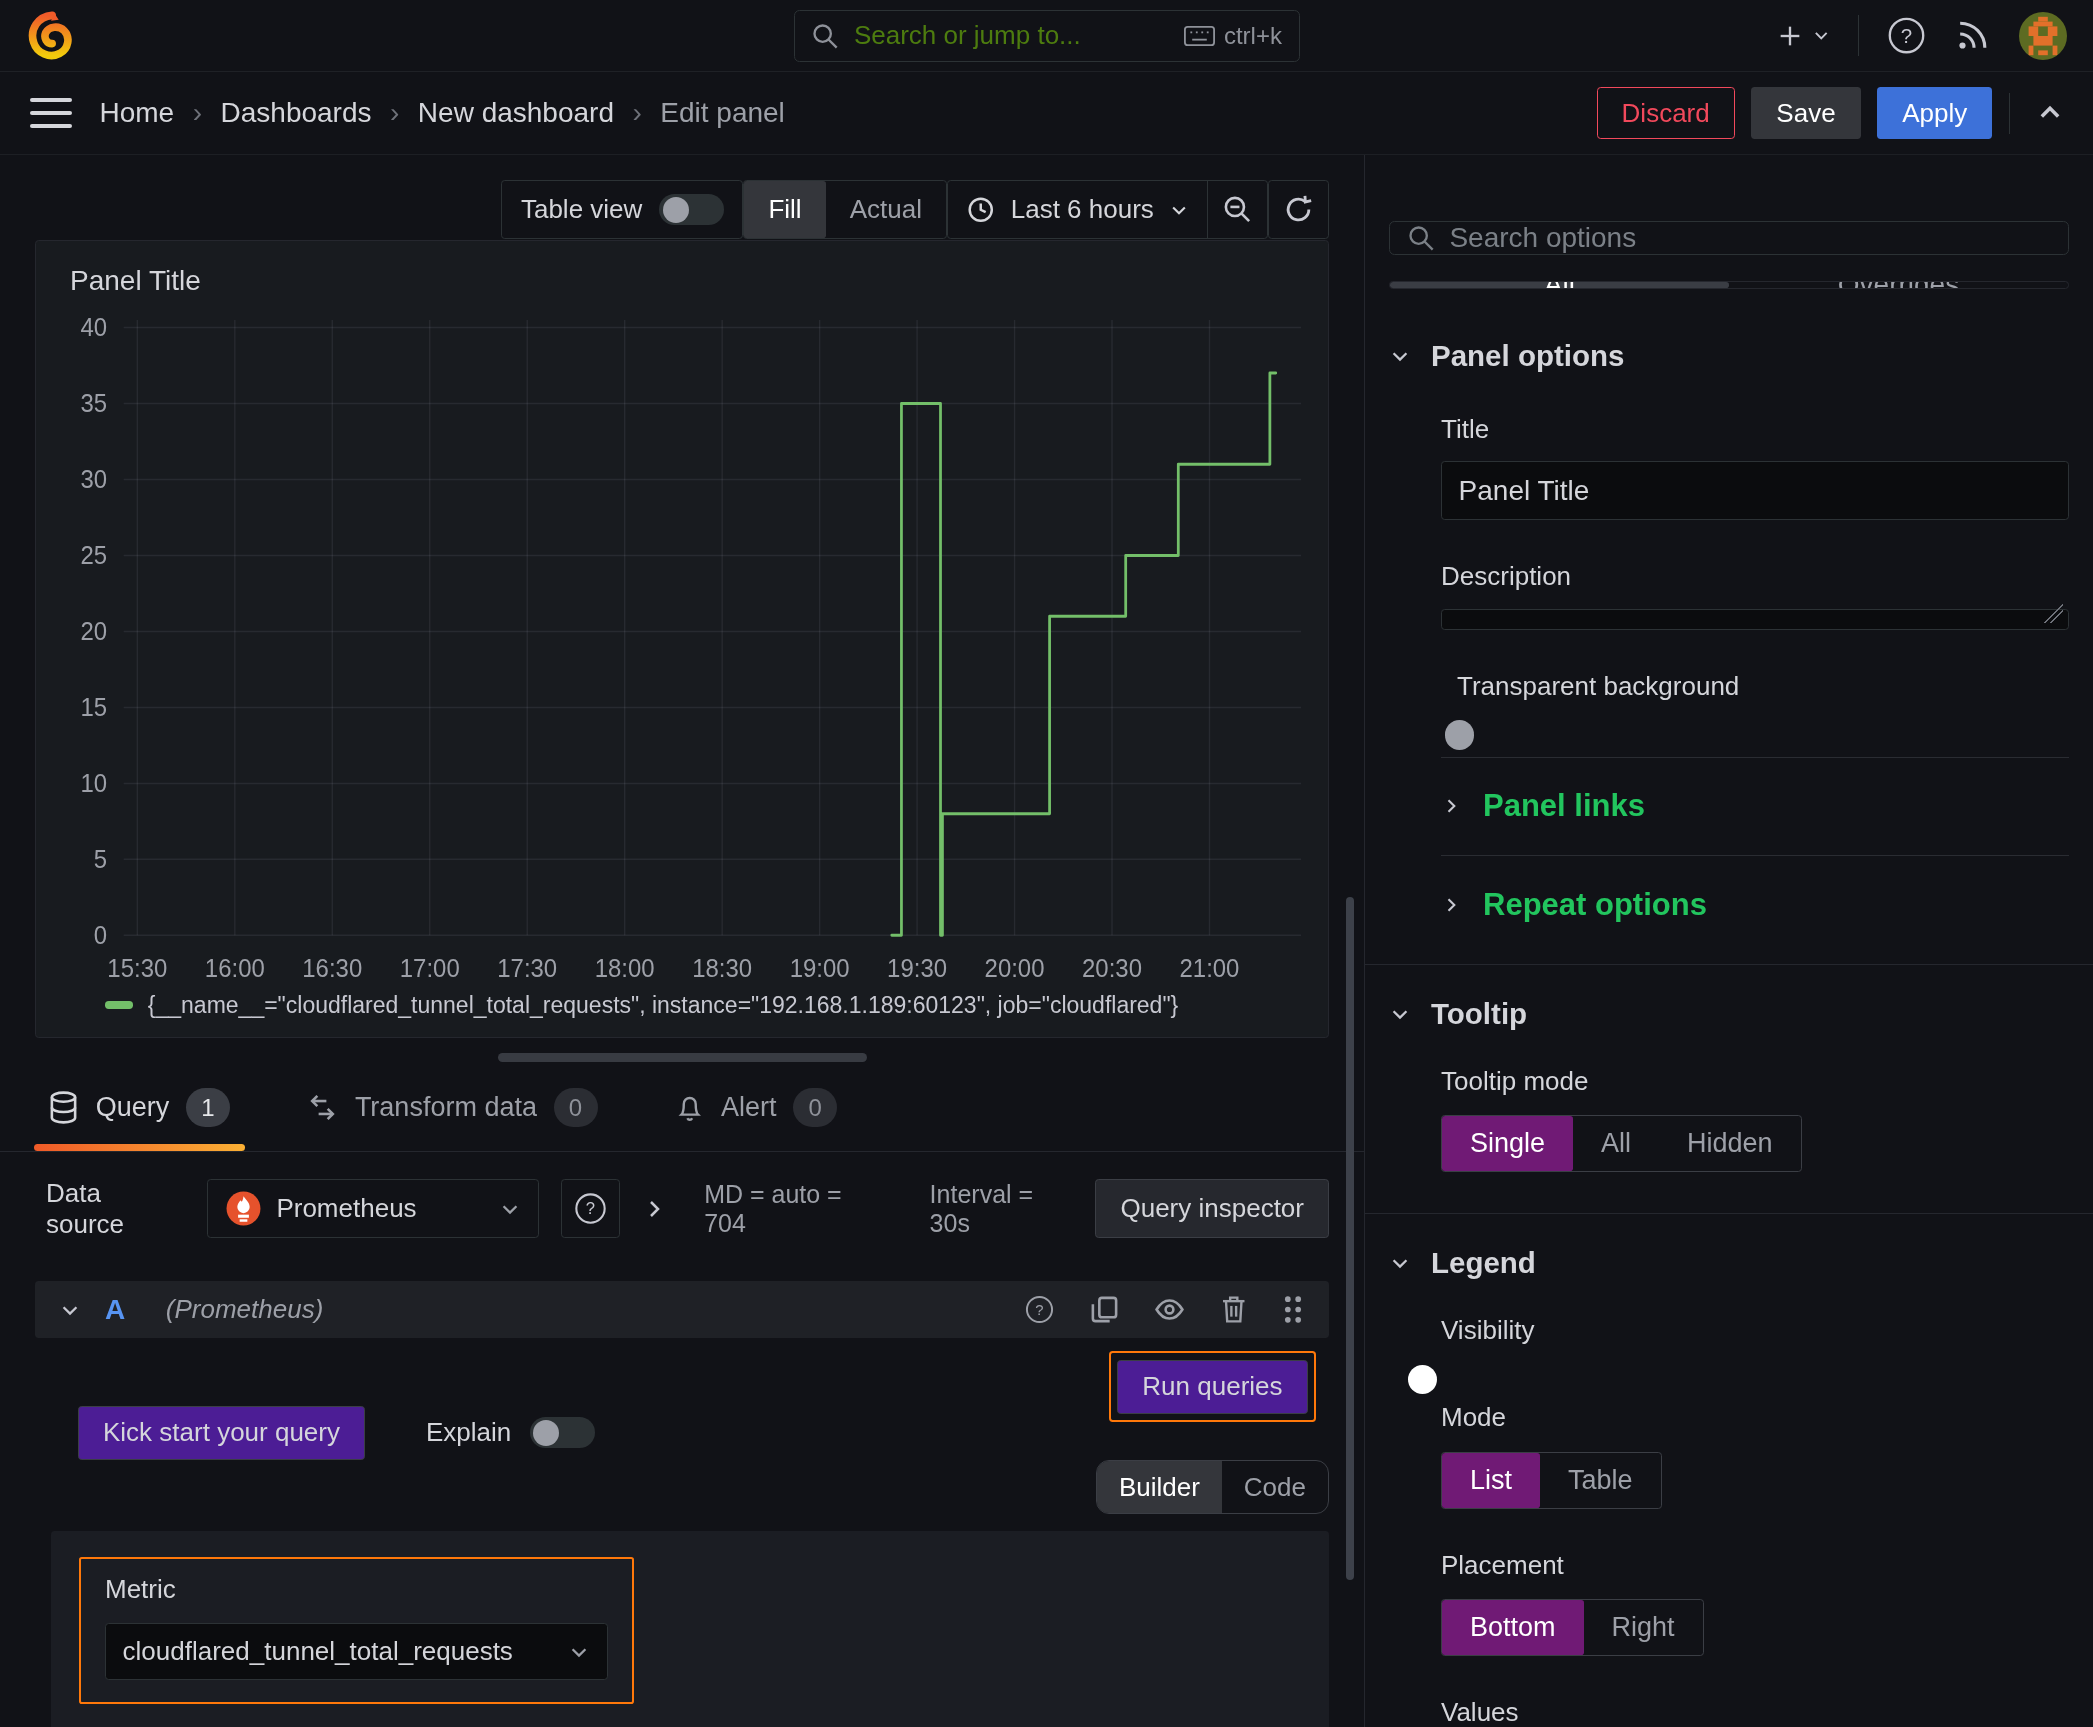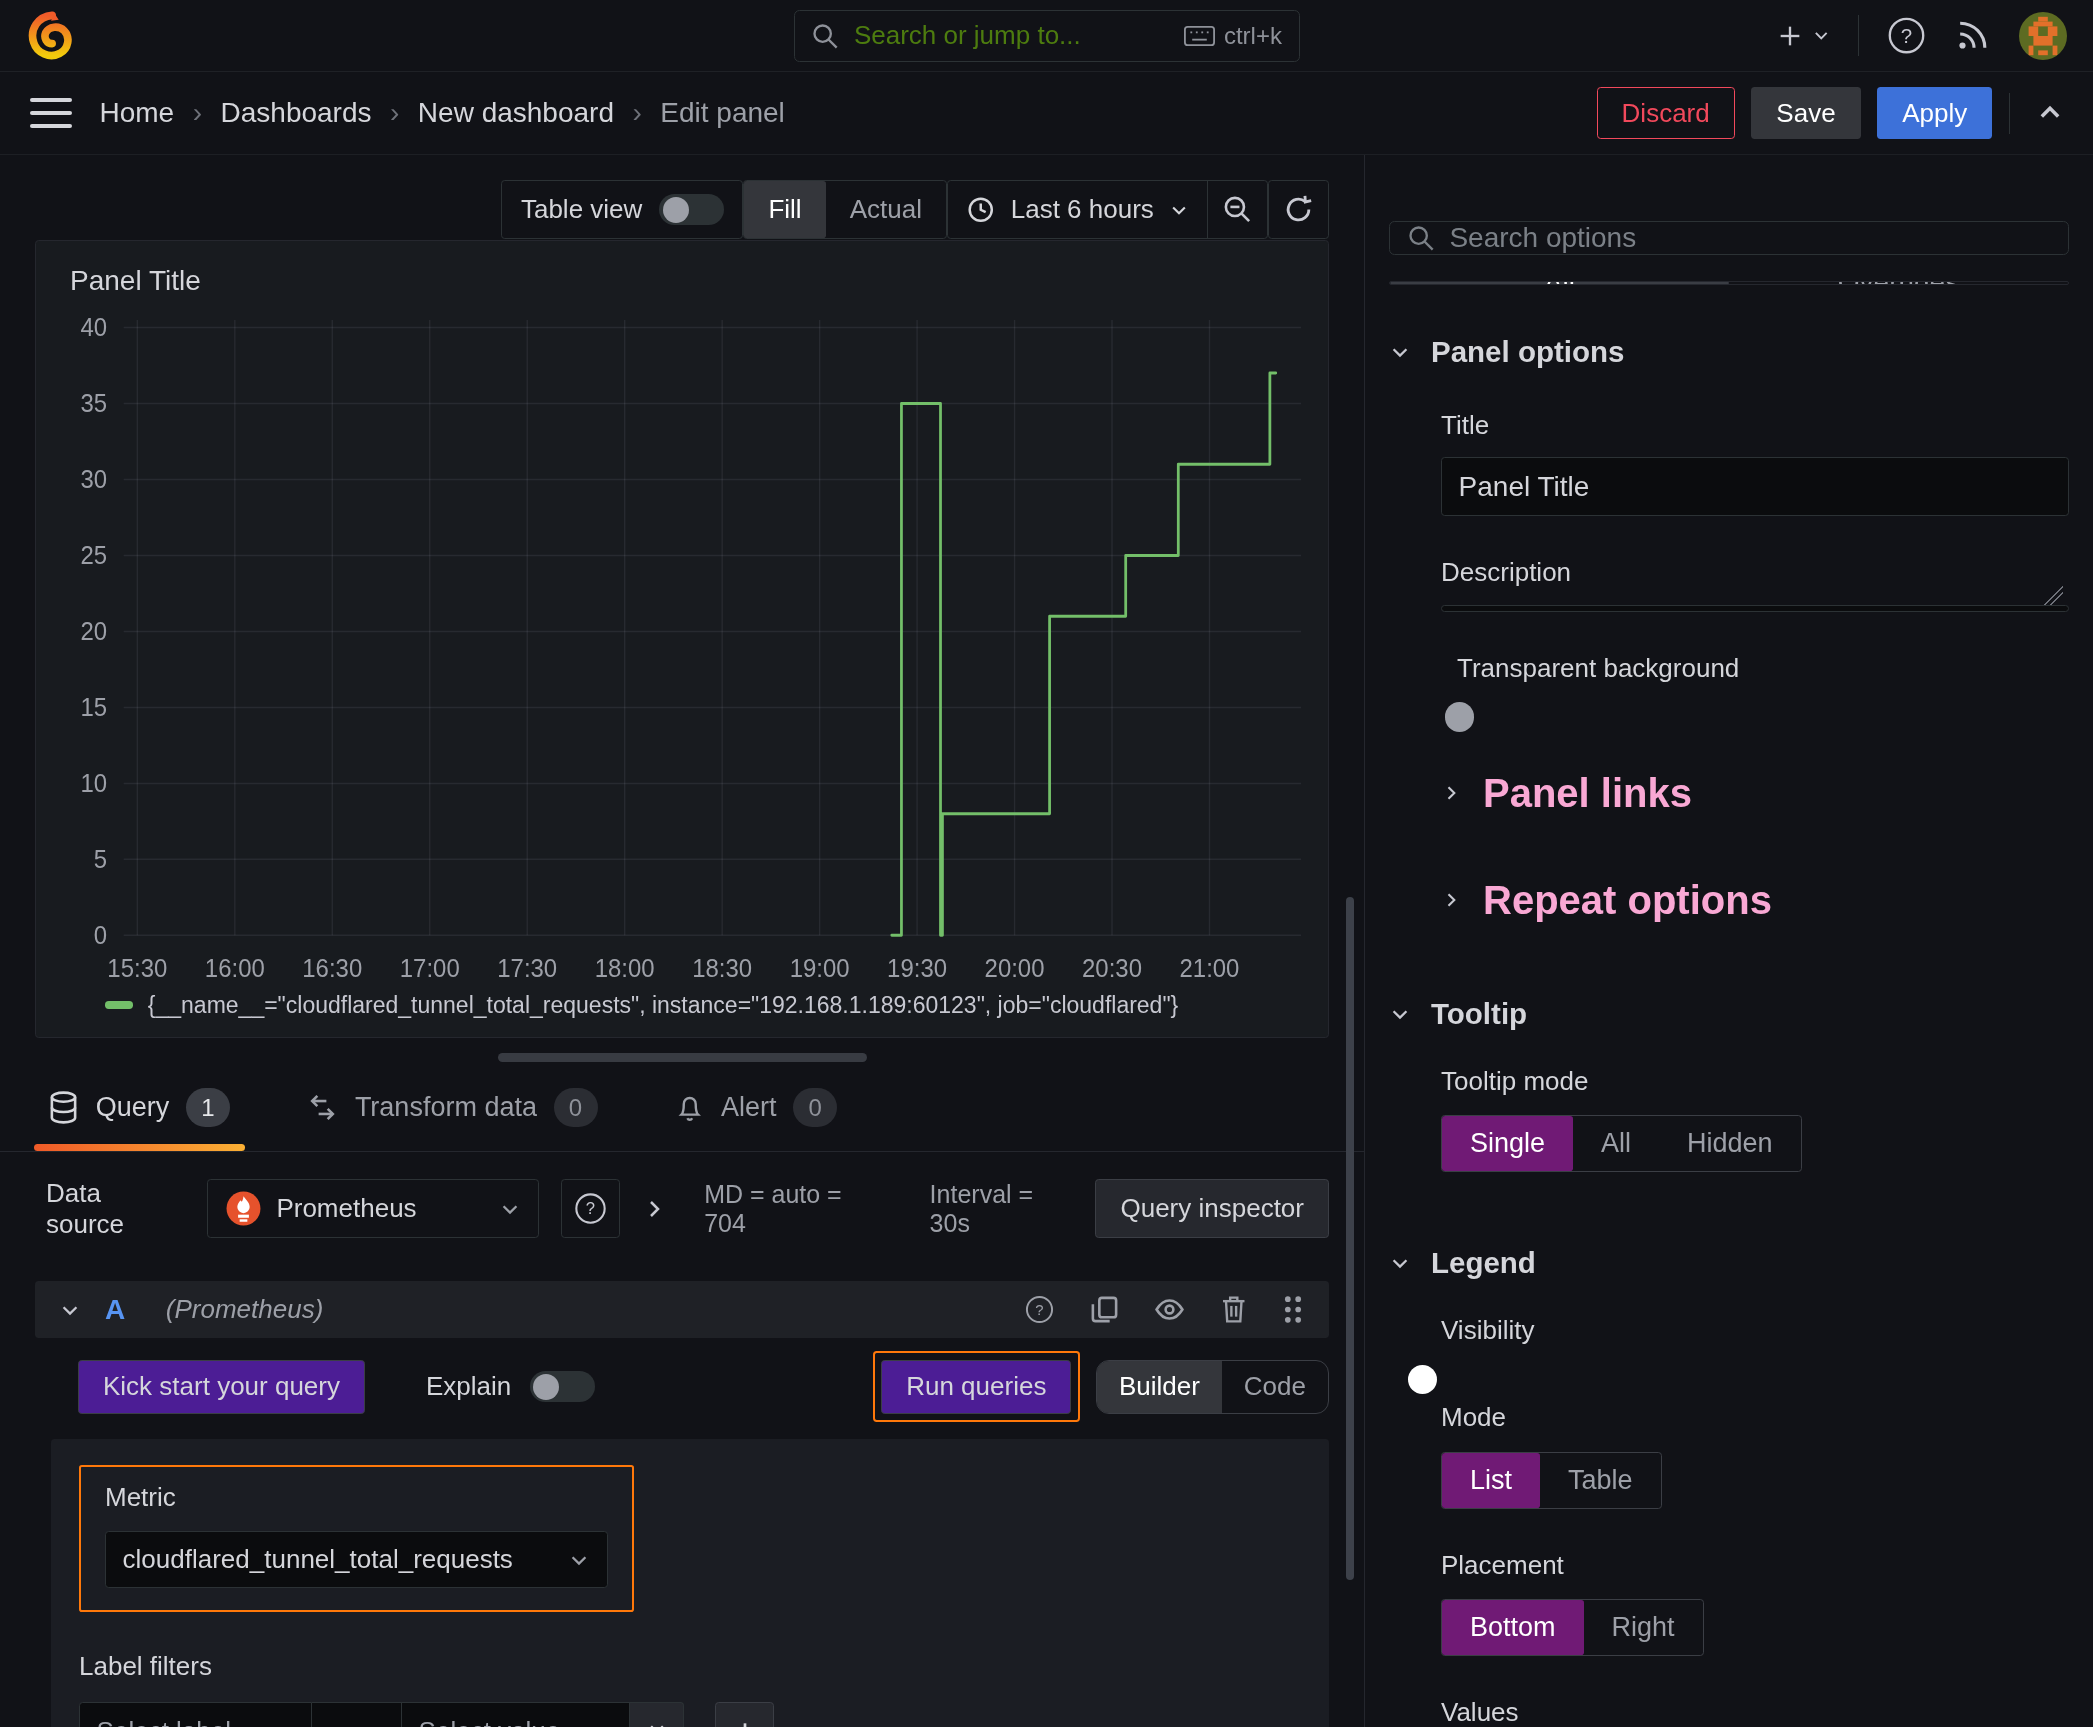--- a/index.html
+++ b/index.html
@@ -111,21 +111,21 @@
   }
   .q-letter { color:#5794f2; font-size:28px; font-weight:bold; }
   .q-ds { color:#9da0a8; font-style:italic; font-size:26px; margin-left:16.6px; }
   .q-icons { margin-left:auto; display:flex; align-items:center; gap:33px; }
   .q-icons .icon { cursor:pointer; }
 
   .query-toolbar { display:flex; align-items:center; margin:13px 35px 0 35px; padding-left:43px; }
   .btn-kickstart,.btn-run { background:#4c1d95; border:0.9px solid #3b3e45; color:#d5d6db; height:54px; }
   .explain { display:flex; align-items:center; gap:18.5px; margin-left:61px; color:#d5d6db; }
   .hl-box { border:2.8px solid #ff780a; border-radius:3.7px; padding:6.5px; }
-  .toolbar-right { margin-left:auto; display:flex; align-items:center; gap:16px; }
+  .toolbar-right { margin-left:auto; display:flex; align-items:center; gap:38px;flex-direction:column; }
   .bc-group { display:flex; border:0.9px solid #3b3e45; border-radius:13px; height:54px; overflow:hidden; }
   .bc-seg { padding:0 22px; display:flex; align-items:center; font-size:26px; color:#9da0a8; cursor:pointer; }
   .bc-seg.active { background:#34363b; color:#fff; }
 
   .editor-card { margin:16.6px 35px 0 51px; background:#1b1d23; border-radius:3.7px; padding:26px 28px; flex:1; }
   .metric-box { display:inline-block; border:2.8px solid #ff780a; border-radius:2.8px; padding:14.8px 24px 22px 24px; }
   .field-label { font-size:26px; color:#d5d6db; }
   .metric-select { width:503px; height:57px; margin-top:18.5px; background:#0b0c0e; justify-content:space-between; }
   .metric-select .sel-text { color:#d5d6db; font-size:26px; }
   .lf-label { margin-top:39px; }
@@ -154,21 +154,21 @@
   .side-section-header { display:flex; align-items:center; gap:20px; margin-top:50px; cursor:pointer; }
   .side-section-header .hdr { font-size:29.5px; font-weight:600; color:#d5d6db; }
   .sub-label { font-size:26px; color:#d5d6db; margin-top:41px; }
   .text-input { margin-top:16.6px; height:59px; background:#0b0c0e; border:0.9px solid #2c3235; border-radius:3.7px; padding:0 16.6px; font-size:28px; color:#d5d6db; width:100%; font-family:inherit; }
   .desc-area { margin-top:16.6px; height:177px; background:#0b0c0e; border:0.9px solid #2c3235; border-radius:3.7px; width:100%; resize:none; position:relative; }
   .resize-corner { position:absolute; right:5.5px; bottom:5.5px; width:20px; height:20px;
     background:linear-gradient(135deg,transparent 0 50%,#6e7179 50% 56%,transparent 56% 66%,#6e7179 66% 72%,transparent 72%); cursor:nwse-resize; }
   .inset-divider { height:0.9px; background:#2a2c32; margin:41px 0 0 52px; }
   .full-divider { height:0.9px; background:#25272e; margin:41px -24px 0 -24px; }
   .collapsed-row { display:flex; align-items:center; gap:22px; margin-top:31px; cursor:pointer; }
-  .collapsed-row .hdr { font-size:40px; font-weight:600; color:#f9a8d4; }
+  .collapsed-row .hdr { font-size:31px; font-weight:600; color:#22c55e; }
   .radio-group { display:inline-flex; border:0.9px solid #3b3e45; border-radius:3.7px; height:57px; margin-top:18.5px; overflow:hidden; }
   .radio-seg { padding:0 28px; display:flex; align-items:center; font-size:27px; color:#9da0a8; cursor:pointer; }
   .radio-seg.active { background:#701a75; color:#fff; border-radius:2.8px; }
   .mt16 { margin-top:14.8px; }
 </style>
 </head>
 <body>
 
 <header class="topnav">
   <span class="icon">

